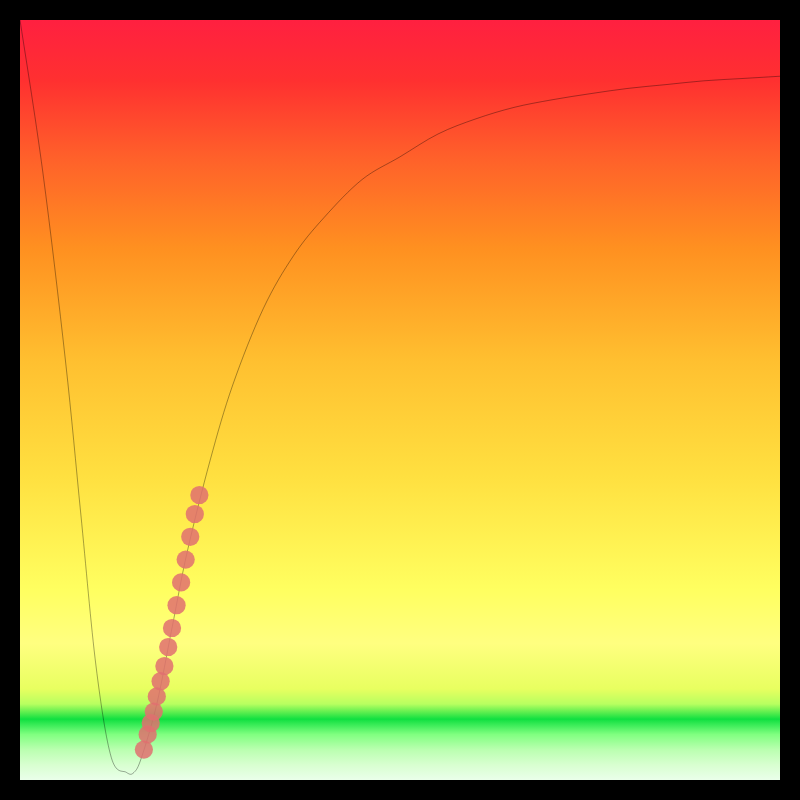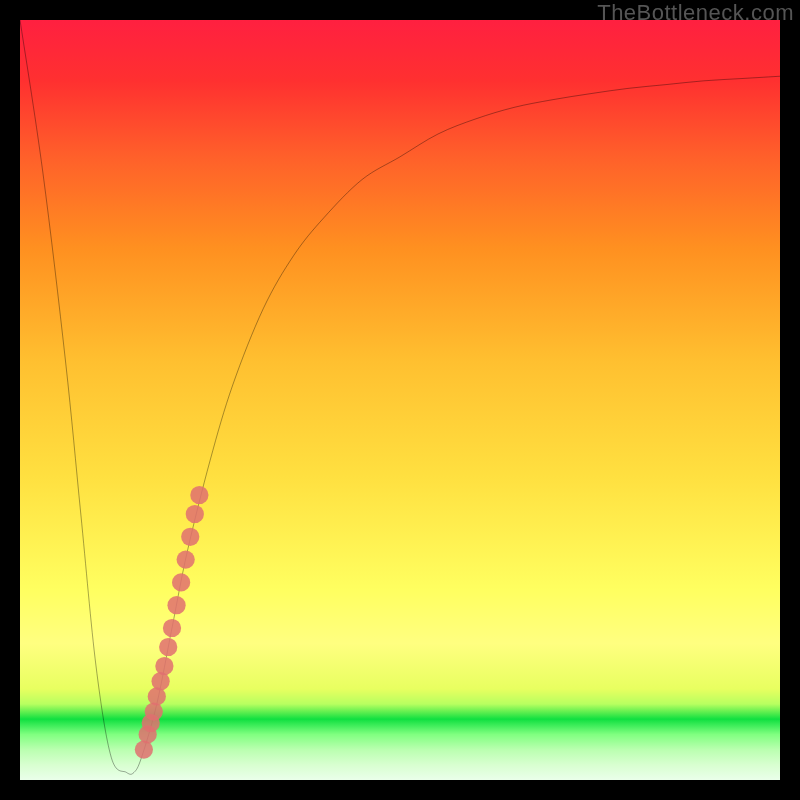--- a/index.html
+++ b/index.html
@@ -84,14 +84,13 @@
           <circle cx="20" cy="80" r="1.2" fill="#e07070" fill-opacity="0.85"></circle>
           <circle cx="20.6" cy="77" r="1.2" fill="#e07070" fill-opacity="0.85"></circle>
           <circle cx="21.2" cy="74" r="1.2" fill="#e07070" fill-opacity="0.85"></circle>
           <circle cx="21.8" cy="71" r="1.2" fill="#e07070" fill-opacity="0.85"></circle>
           <circle cx="22.4" cy="68" r="1.2" fill="#e07070" fill-opacity="0.85"></circle>
           <circle cx="23" cy="65" r="1.2" fill="#e07070" fill-opacity="0.85"></circle>
           <circle cx="23.6" cy="62.5" r="1.2" fill="#e07070" fill-opacity="0.85"></circle>
         </g>
     </svg>
   </div>
-  <div class="watermark">TheBottleneck.com</div>
 </div>
 
 </body></html>

